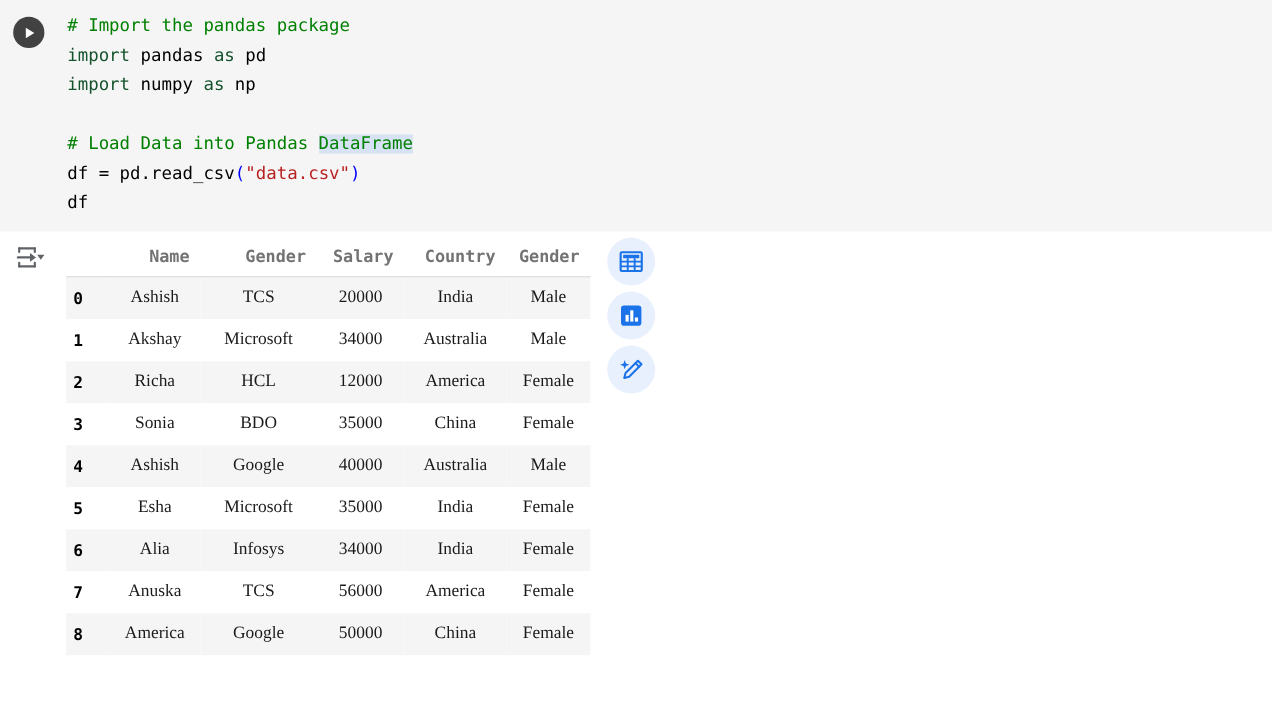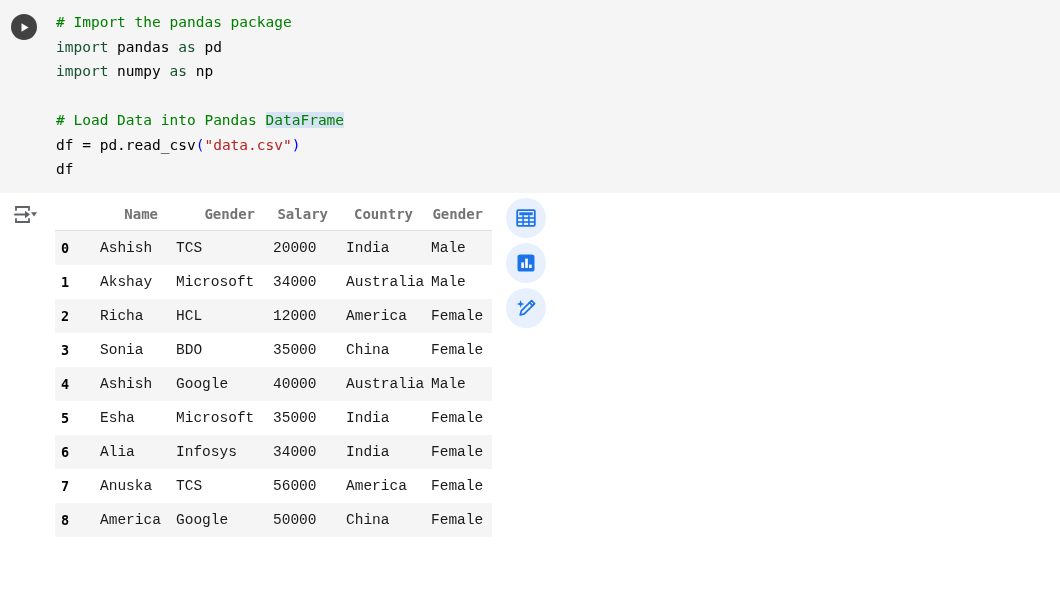--- a/index.html
+++ b/index.html
@@ -119,24 +119,24 @@
     font-size: 13.5px;
     font-weight: bold;
     color: #000000;
     text-align: left;
     padding: 9px 9px 9px 6px;
     border: none;
     white-space: nowrap;
   }
 
   table.dataframe tbody td {
-    font-family: Liberation Mono, monospace;
+    font-family: Liberation Serif, serif;
     font-size: 14.5px;
     color: #1a1a1a;
-    text-align: left;
+    text-align: center;
     padding: 9px 9px;
     border: none;
     white-space: nowrap;
   }
 
   table.dataframe tbody tr.odd-row th,
   table.dataframe tbody tr.odd-row td { background: #f5f5f5; }
   table.dataframe tbody tr.even-row th,
   table.dataframe tbody tr.even-row td { background: #ffffff; }
 

